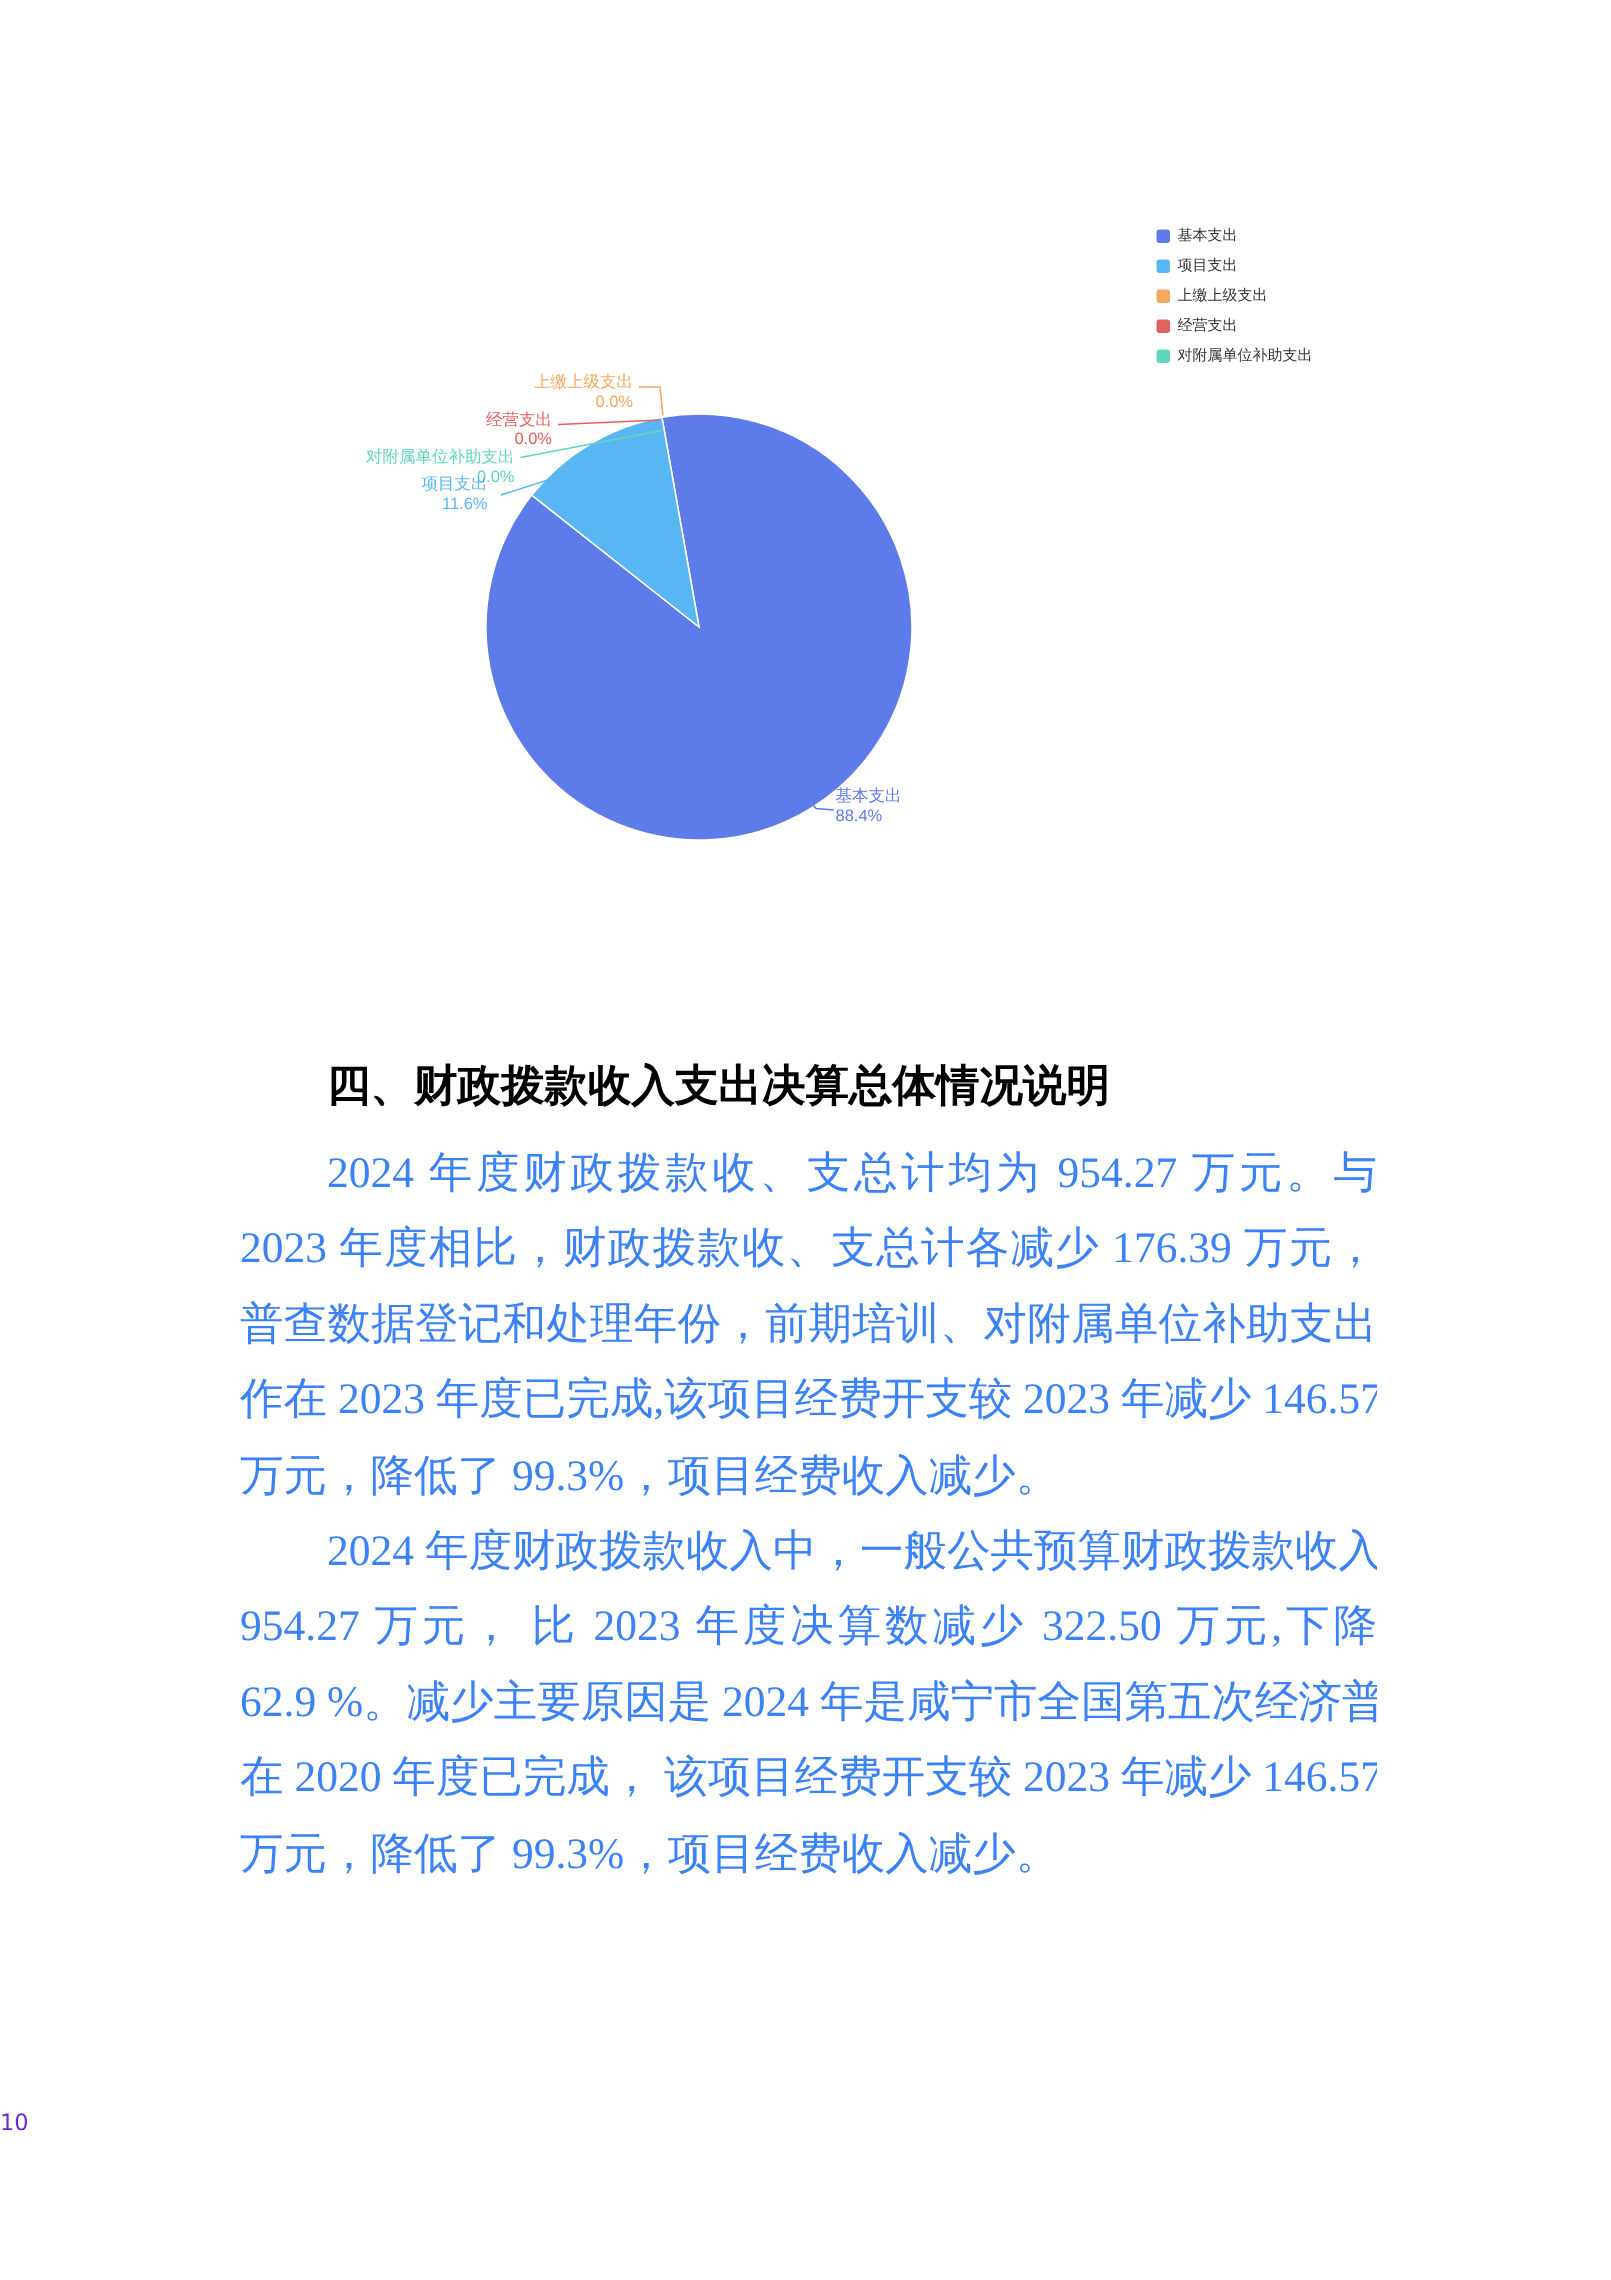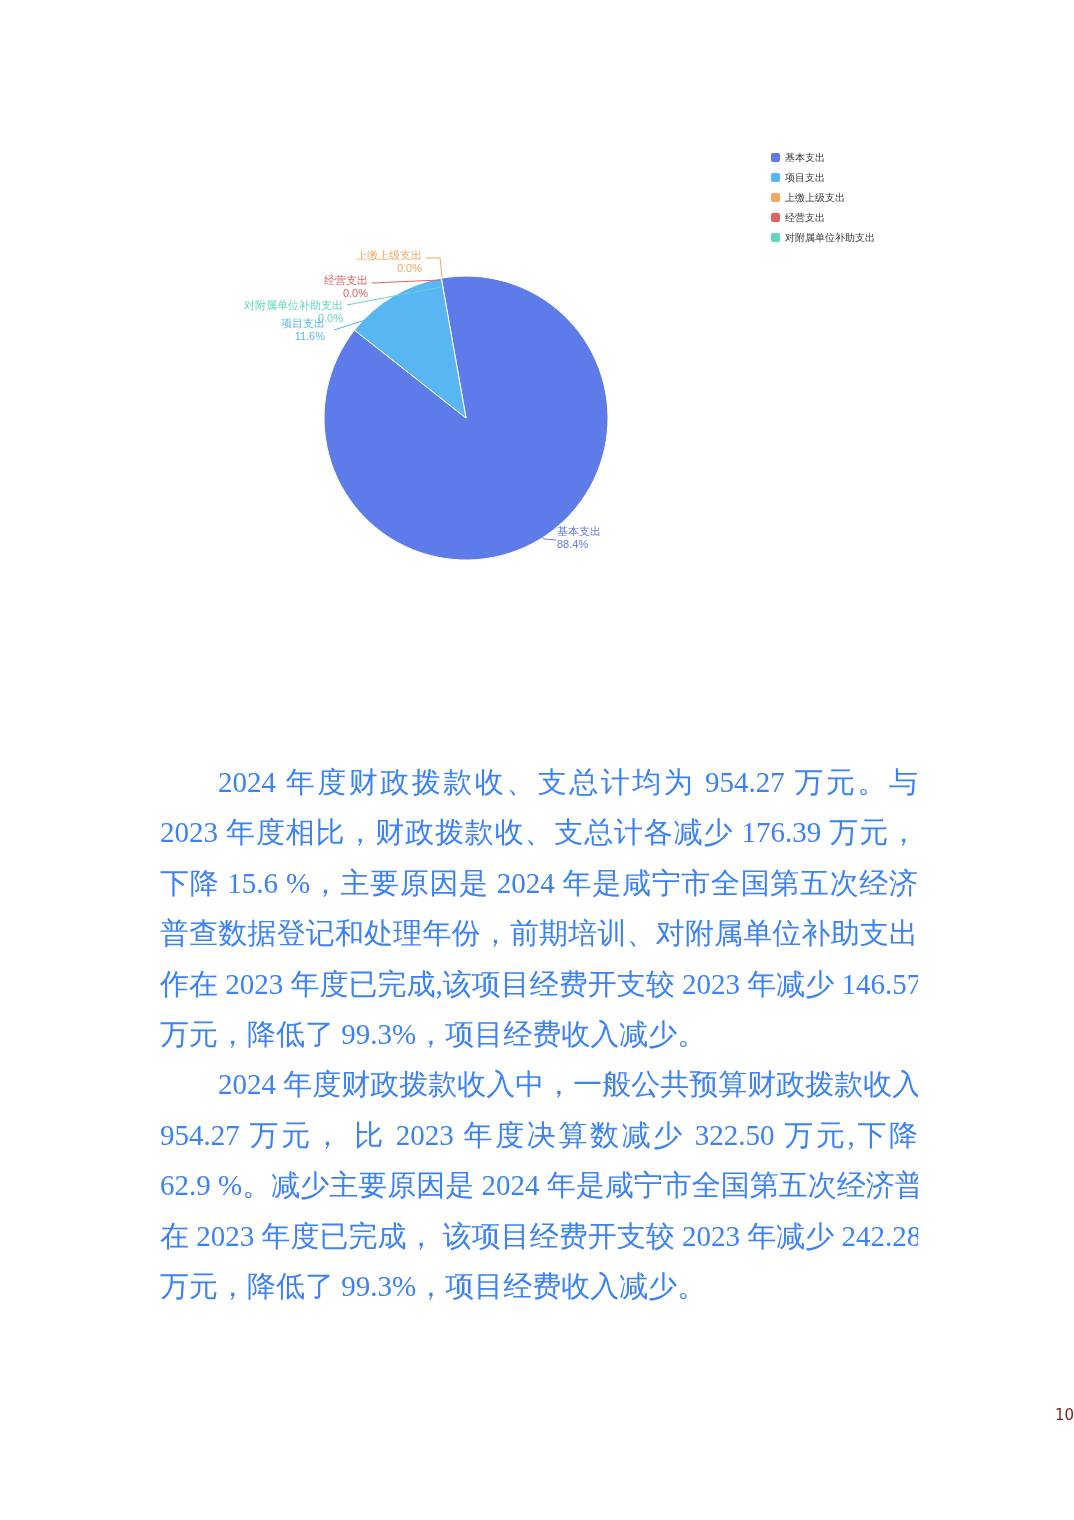--- a/index.html
+++ b/index.html
@@ -52,21 +52,21 @@
   .body-line{
     font-size:29px;
     height:50.4px;line-height:50.4px;
     text-align:justify;text-align-last:justify;
     overflow:hidden;white-space:nowrap;
   }
   .body-line.indent{text-indent:58px;}
   .body-line.para-end{text-align-last:left;}
   .page-number{
     position:absolute;left:0;top:1406px;width:100%;
-    text-align:right;font-size:15px;color:#7f1d1d;
+    text-align:left;font-size:15px;color:#6d28d9;
     font-family:"DejaVu Sans", sans-serif;
   }
 </style>
 </head>
 <body>
 
 <div class="page">
 
   <div>
     <svg class="chart-svg" viewBox="0 0 1074 660" xmlns="http://www.w3.org/2000/svg">
@@ -119,30 +119,30 @@
         <span class="legend-swatch" style="background: rgb(226, 96, 96);"></span>
         <span class="legend-label">经营支出</span>
       </div>
       <div class="legend-item">
         <span class="legend-swatch" style="background: rgb(98, 213, 191);"></span>
         <span class="legend-label">对附属单位补助支出</span>
       </div>
     </div>
   </div>
 
+  <h2 class="heading">四、财政拨款收入支出决算总体情况说明</h2>
 
   <div class="body-text">
     <div class="body-line indent">2024 年度财政拨款收、支总计均为 954.27 万元。与</div>
     <div class="body-line">2023 年度相比，财政拨款收、支总计各减少 176.39 万元，</div>
-    <div class="body-line">下降 15.6 %，主要原因是 2024 年是咸宁市全国第五次经济</div>
     <div class="body-line">普查数据登记和处理年份，前期培训、对附属单位补助支出</div>
     <div class="body-line">作在 2023 年度已完成,该项目经费开支较 2023 年减少 146.57</div>
     <div class="body-line para-end">万元，降低了 99.3%，项目经费收入减少。</div>
     <div class="body-line indent">2024 年度财政拨款收入中，一般公共预算财政拨款收入</div>
     <div class="body-line">954.27 万元， 比 2023 年度决算数减少  322.50  万元,下降</div>
     <div class="body-line">62.9 %。减少主要原因是 2024 年是咸宁市全国第五次经济普</div>
-    <div class="body-line">在 2023 年度已完成， 该项目经费开支较 2023 年减少 242.28</div>
+    <div class="body-line">在 2020 年度已完成， 该项目经费开支较 2023 年减少 146.57</div>
     <div class="body-line para-end">万元，降低了 99.3%，项目经费收入减少。</div>
   </div>
 
   <div class="page-number">10</div>
 
 </div>
 
 </body></html>

